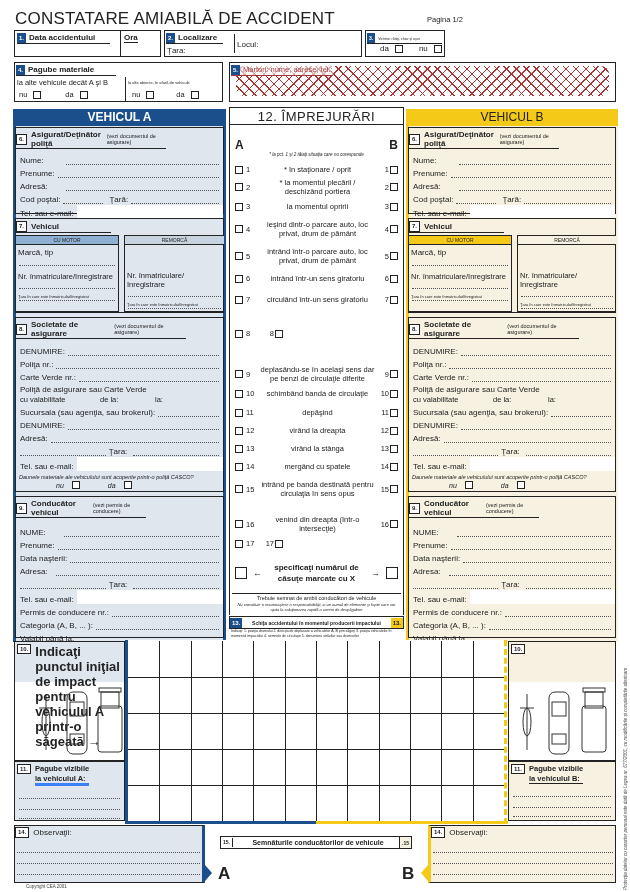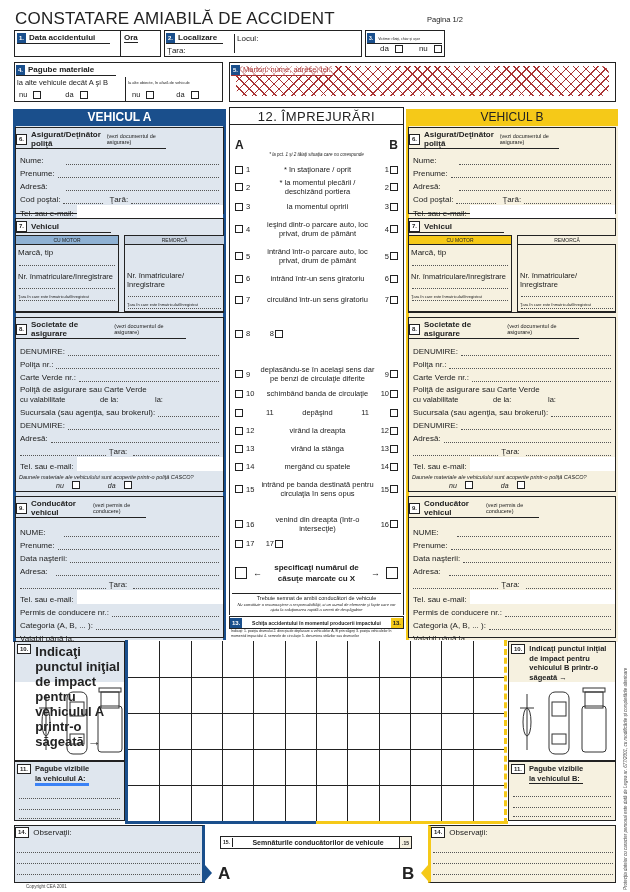--- a/index.html
+++ b/index.html
@@ -37,21 +37,21 @@
   <div style="position:absolute;left:2px;top:14px;width:100px;height:11px"></div>
   <div style="position:absolute;left:108px;top:14px;width:36px;height:11px"></div>
 </div>
 
 <div class="box" style="left:164px;top:30px;width:198px;height:27px">
   <div style="position:absolute;left:1px;top:2px;font-size:8px;font-weight:bold;border-bottom:1px solid #222;width:57px">
     <span class="num">2.</span><span>Localizare</span>
   </div>
   <div class="lbl" style="position:absolute;left:2px;top:15px">Ţara:</div>
   <div style="position:absolute;left:69px;top:3px;bottom:3px;border-left:1px solid #222"></div>
-  <div class="lbl" style="position:absolute;left:72px;top:3px">Locul:</div>
+  <div class="lbl" style="position:absolute;left:72px;top:9px">Locul:</div>
   <div style="position:absolute;left:100px;top:3px;width:93px;height:20px"></div>
 </div>
 
 <div class="box" style="left:365px;top:30px;width:80px;height:27px">
   <div style="position:absolute;left:1px;top:2px;font-size:3.5px;border-bottom:1px solid #222;width:75px;white-space:nowrap;overflow:hidden">
     <span class="num" style="font-size:5px">3.</span><span>Victime: răniţi, chiar şi uşor</span>
   </div>
   <div style="position:absolute;left:14px;top:13px;font-size:8px;display:flex;align-items:center;gap:6px">
     <span>da</span>
       <span class="cb"></span>
@@ -470,21 +470,21 @@
         <span class="nb">9</span>
         <span class="cb"></span>
       </div>
       <div class="ci" style="top: 264px;">
         <span class="cb"></span>
         <span class="n" style="margin-left:3px">10</span>
         <span class="t">schimbând banda de circulaţie</span>
         <span class="nb">10</span>
         <span class="cb"></span>
       </div>
-      <div class="ci" style="top: 283px; gap: 20px;">
+      <div class="ci" style="top: 283px;">
         <span class="cb"></span>
         <span class="n" style="margin-left:3px">11</span>
         <span class="t">depăşind</span>
         <span class="nb">11</span>
         <span class="cb"></span>
       </div>
       <div class="ci" style="top: 301px;">
         <span class="cb"></span>
         <span class="n" style="margin-left:3px">12</span>
         <span class="t">virând la dreapta</span>
@@ -599,21 +599,20 @@
       </div>
   </div>
   <div style="margin:2px 4px;border-bottom:1px dotted #555;height:9px"></div>
   <div style="margin:0 4px;border-bottom:1px dotted #555;height:9px"></div>
   <div style="margin:0 4px;border-bottom:1px dotted #555;height:9px"></div>
 </div>
 
 <div class="box panelB" style="left:508px;top:641px;width:108px;height:120px;background:#fff">
   <div style="background:#f6f1e0;height:40px;padding:2px;display:flex">
     <span class="numw" style="height:10px">10.</span>
-    <span style="font-size:7.5px;font-weight:bold;line-height:9.5px">Indicaţi punctul iniţial de impact pentru vehiculul B printr-o săgeată →</span>
   </div>
   <svg width="106" height="78" style="display:block">
     <g stroke="#333" fill="none" stroke-width="1">
       <ellipse cx="18" cy="40" rx="4" ry="14"></ellipse>
         <line x1="11" y1="26" x2="25" y2="26"></line>
         <line x1="18" y1="12" x2="18" y2="68"></line>
     </g>
     <g stroke="#333" fill="none" stroke-width="1">
       <rect x="40" y="10" width="20" height="62" rx="6"></rect>
         <rect x="43" y="20" width="14" height="14"></rect>

